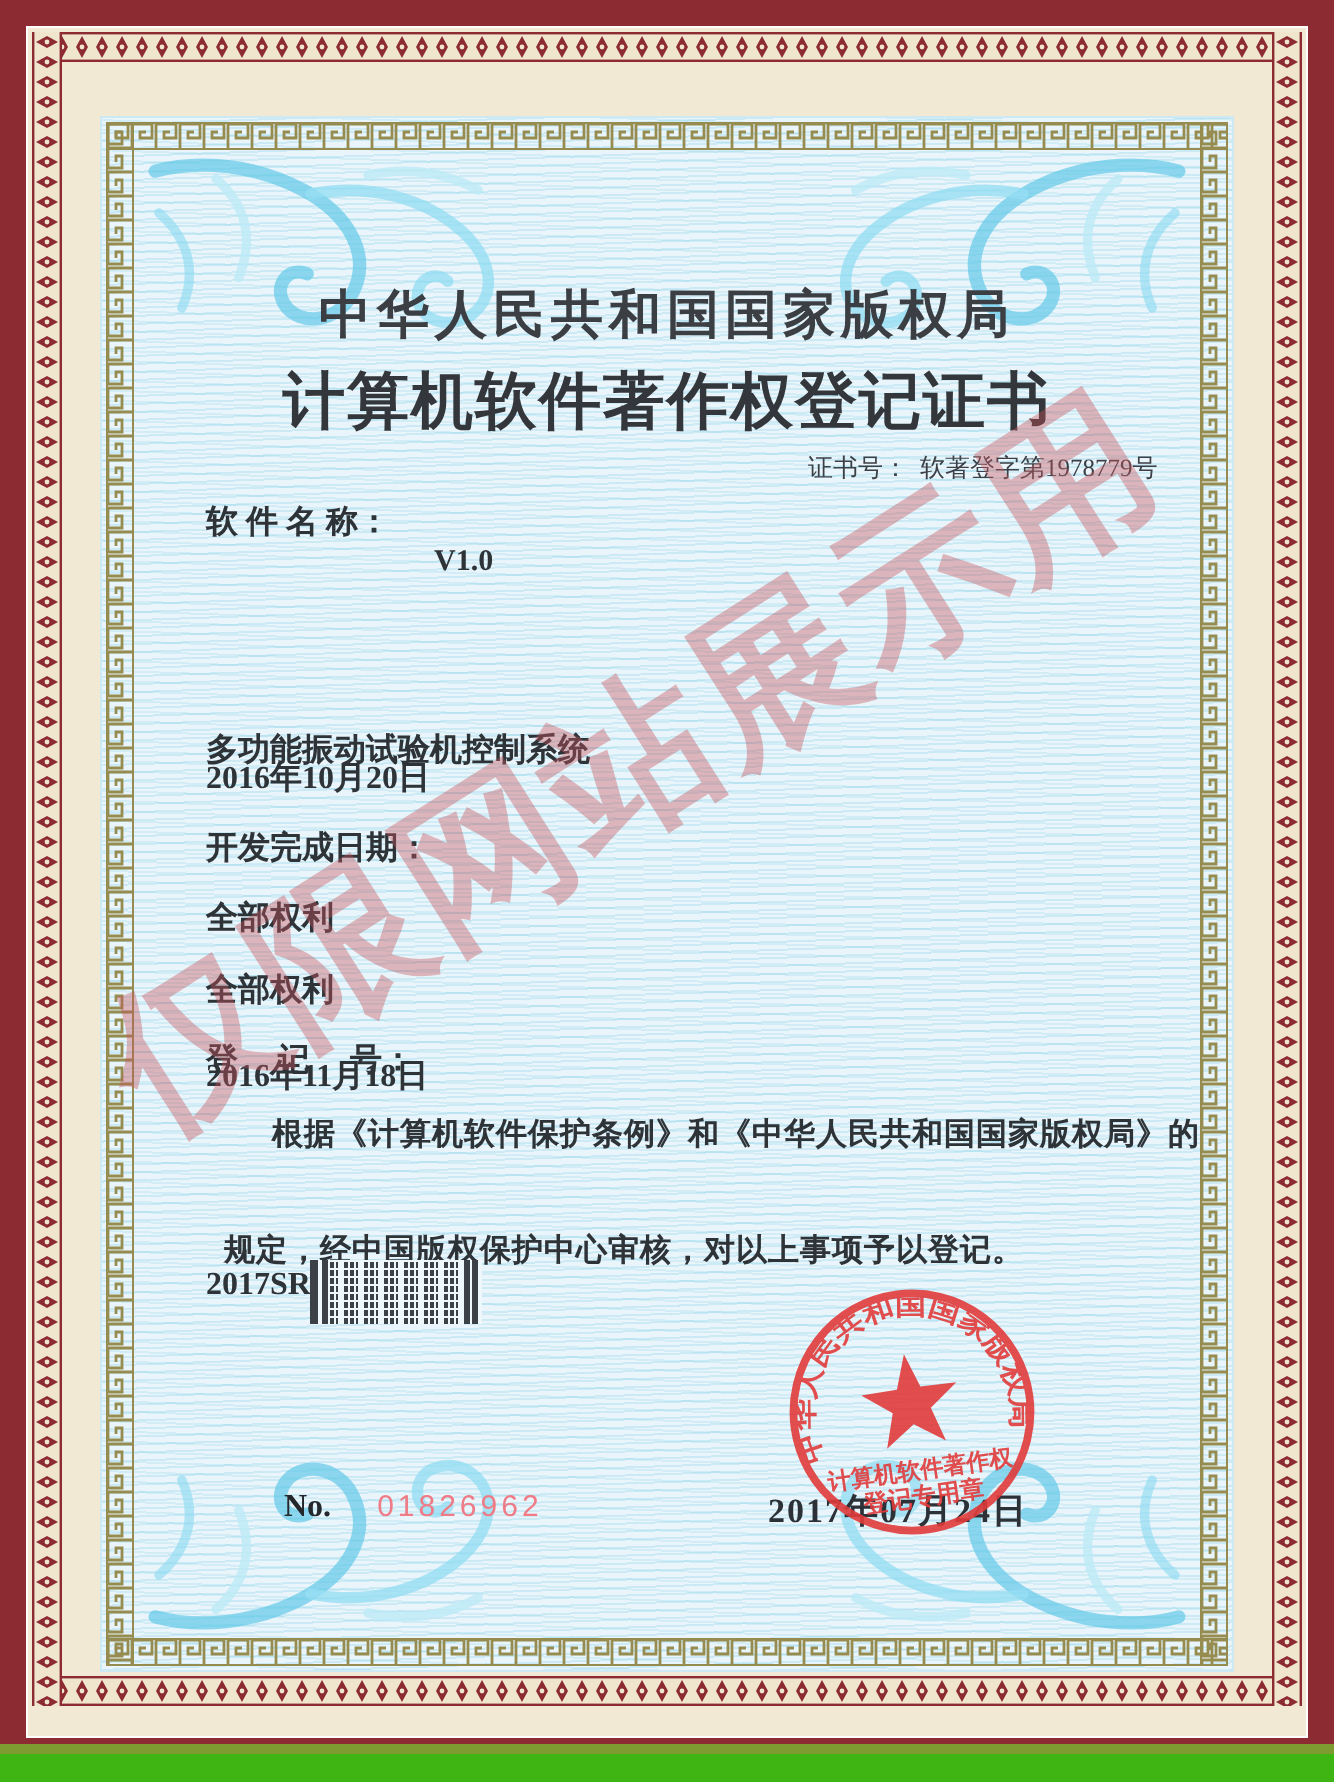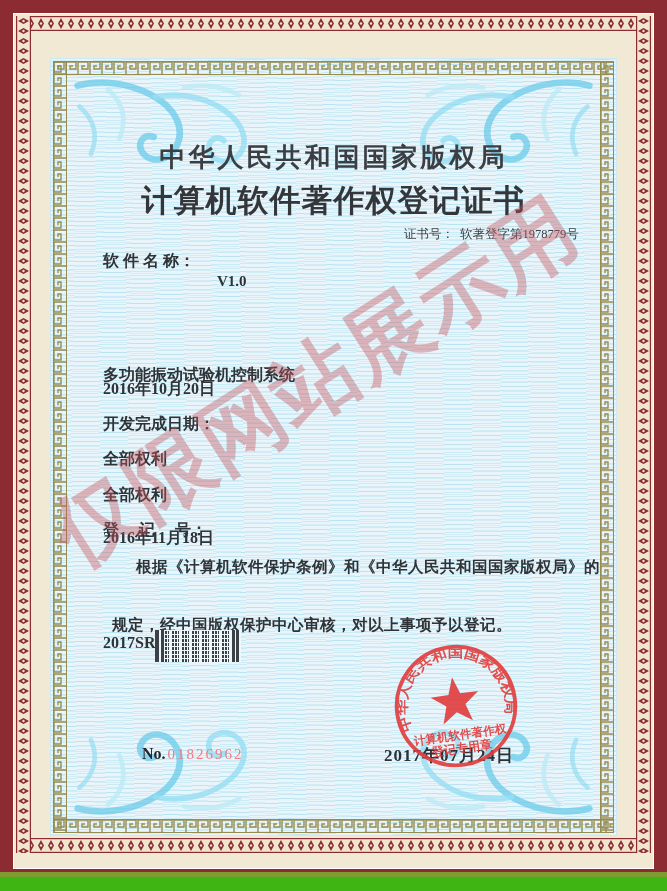--- a/index.html
+++ b/index.html
@@ -63,22 +63,22 @@
   .barcode::before{content:"";position:absolute;left:0;top:0;bottom:0;width:9px;
     background:linear-gradient(90deg,#3c4148 0 4px,#eef7fa 4px 6px,#3c4148 6px 9px);}
   .barcode::after{content:"";position:absolute;right:0;top:0;bottom:0;width:10px;
     background:linear-gradient(90deg,#eef7fa 0 1px,#3c4148 1px 4px,#eef7fa 4px 5px,#3c4148 5px 8px,#eef7fa 8px 10px);}
 
   .seal{position:absolute;left:388px;top:638px;width:136px;height:136px;opacity:.9;
     transform:rotate(-8deg);}
   .issue-date{position:absolute;left:384px;top:744px;font-size:17px;font-weight:bold;color:#2c3037;letter-spacing:1px;}
 
   .serial{position:absolute;left:142px;top:745px;font-size:16px;}
-  .serial .no{font-weight:bold;color:#24272c;margin-right:2px;}
-  .serial .num{font-family:Liberation Serif, serif;font-size:15px;
+  .serial .no{font-weight:bold;color:#24272c;margin-right:23px;}
+  .serial .num{font-family:Liberation Sans, sans-serif;font-size:15px;
     color:#ef7b86;letter-spacing:2px;}
 
   .watermark{position:absolute;left:-25px;top:325px;width:680px;height:110px;
     text-align:center;font-size:84px;font-weight:bold;letter-spacing:2px;
     color:rgba(198,84,92,.40);transform:rotate(-32.5deg);white-space:nowrap;
     pointer-events:none;}
 </style>
 </head>
 <body>
 

